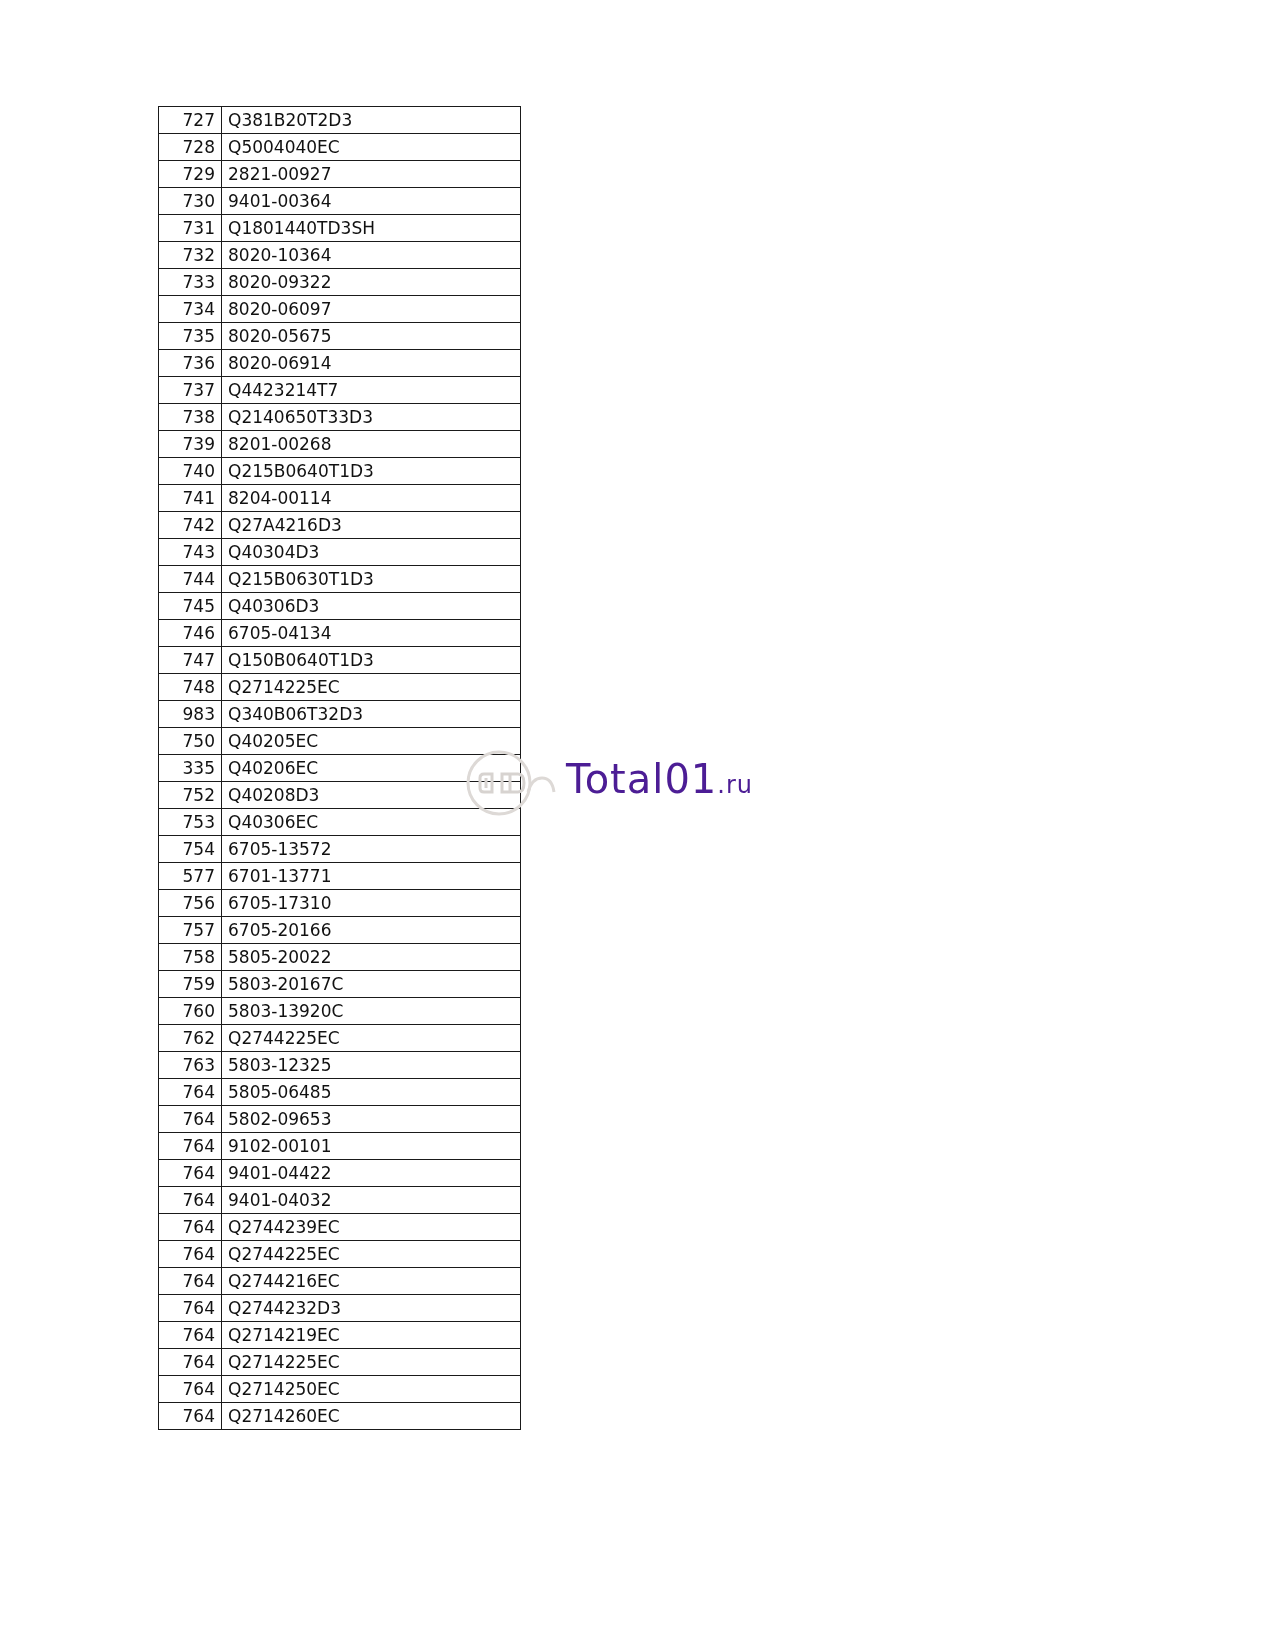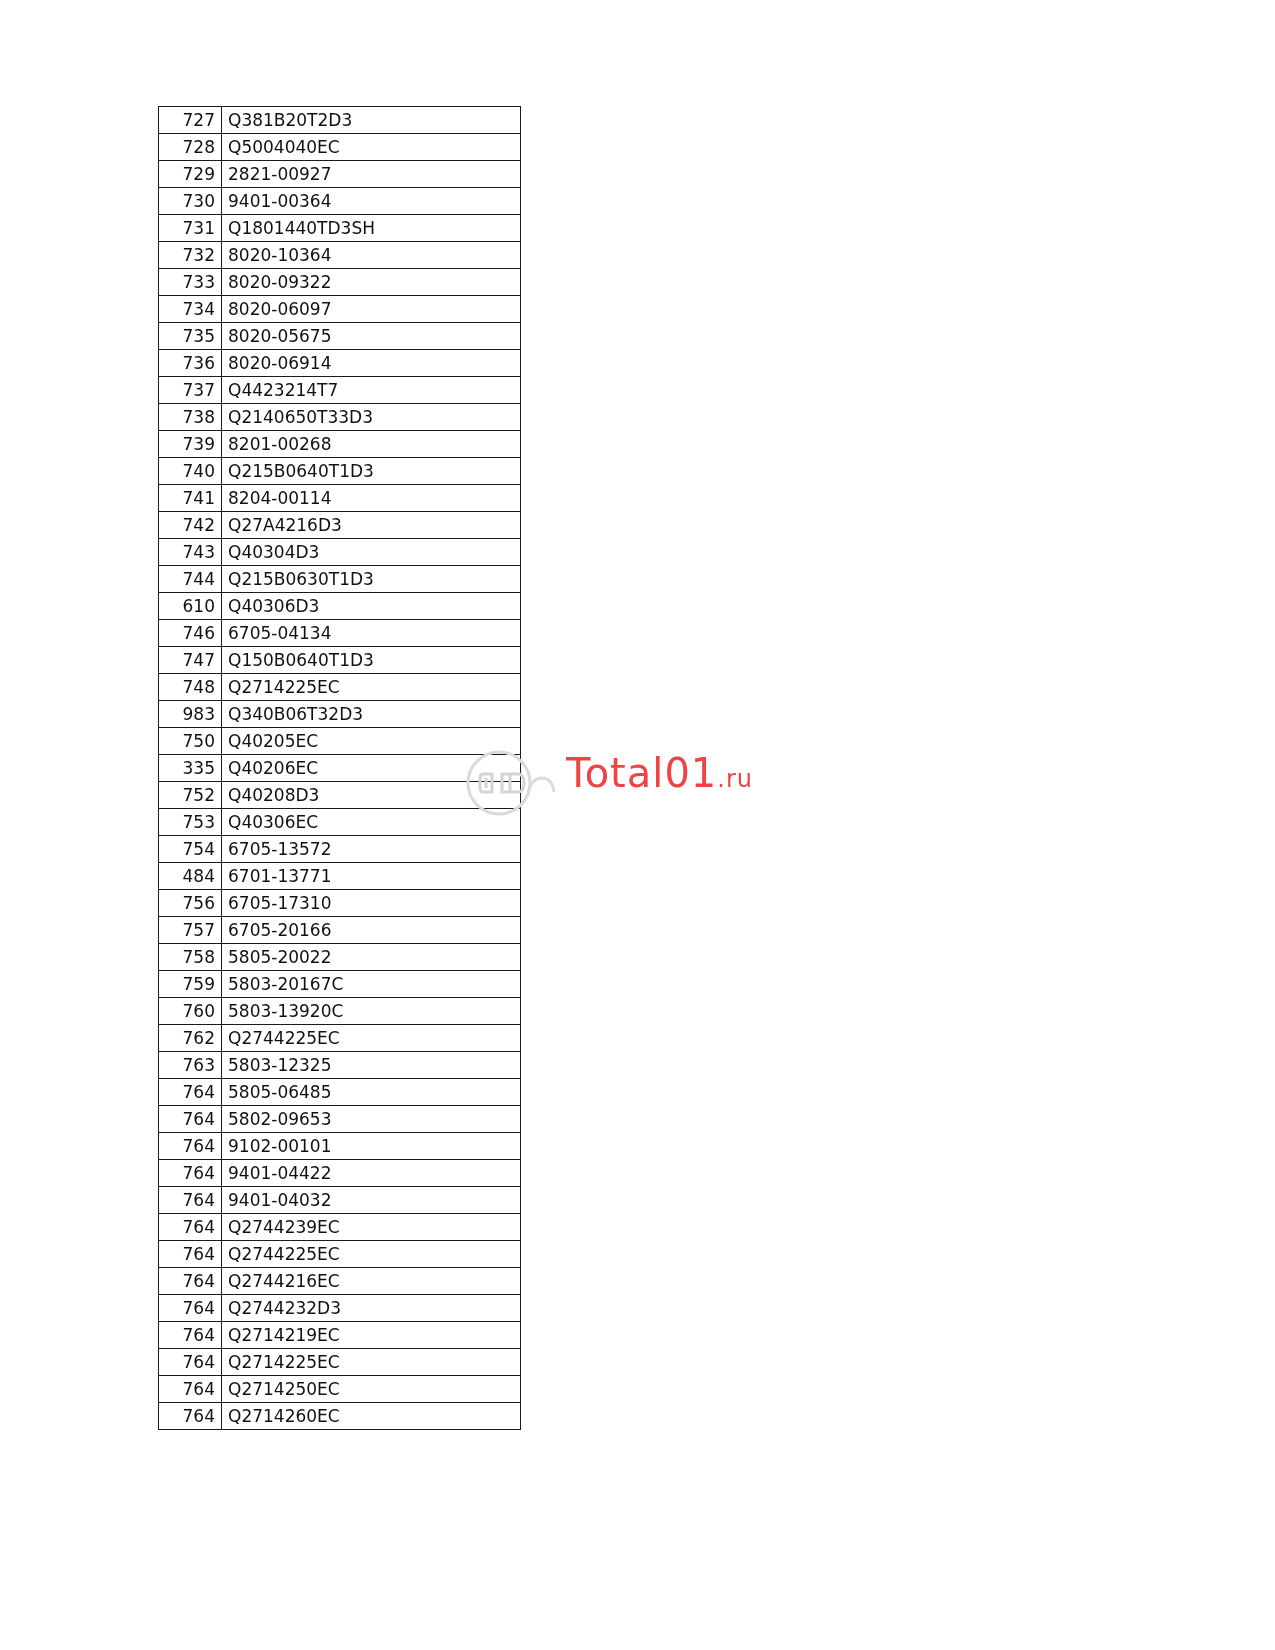--- a/index.html
+++ b/index.html
@@ -61,24 +61,24 @@
     left: 466px;
     top: 748px;
     width: 300px;
     height: 74px;
     pointer-events: none;
     user-select: none;
   }
   #watermark .wm-text {
     position: absolute;
     left: 100px;
-    top: 2px;
+    top: 8px;
     font-size: 40px;
     letter-spacing: 1px;
-    color: #ef4444;
+    color: #4c1d95;
     font-family: "DejaVu Sans", sans-serif;
     white-space: nowrap;
   }
   #watermark .wm-text .suffix {
     font-size: 24px;
   }
   #watermark .wm-mark {
     position: absolute;
     left: 0px;
     top: 0px;
@@ -159,21 +159,21 @@
         </tr>
         <tr>
           <td class="num">743</td>
           <td class="code">Q40304D3</td>
         </tr>
         <tr>
           <td class="num">744</td>
           <td class="code">Q215B0630T1D3</td>
         </tr>
         <tr>
-          <td class="num">610</td>
+          <td class="num">745</td>
           <td class="code">Q40306D3</td>
         </tr>
         <tr>
           <td class="num">746</td>
           <td class="code">6705-04134</td>
         </tr>
         <tr>
           <td class="num">747</td>
           <td class="code">Q150B0640T1D3</td>
         </tr>
@@ -199,21 +199,21 @@
         </tr>
         <tr>
           <td class="num">753</td>
           <td class="code">Q40306EC</td>
         </tr>
         <tr>
           <td class="num">754</td>
           <td class="code">6705-13572</td>
         </tr>
         <tr>
-          <td class="num">484</td>
+          <td class="num">577</td>
           <td class="code">6701-13771</td>
         </tr>
         <tr>
           <td class="num">756</td>
           <td class="code">6705-17310</td>
         </tr>
         <tr>
           <td class="num">757</td>
           <td class="code">6705-20166</td>
         </tr>

